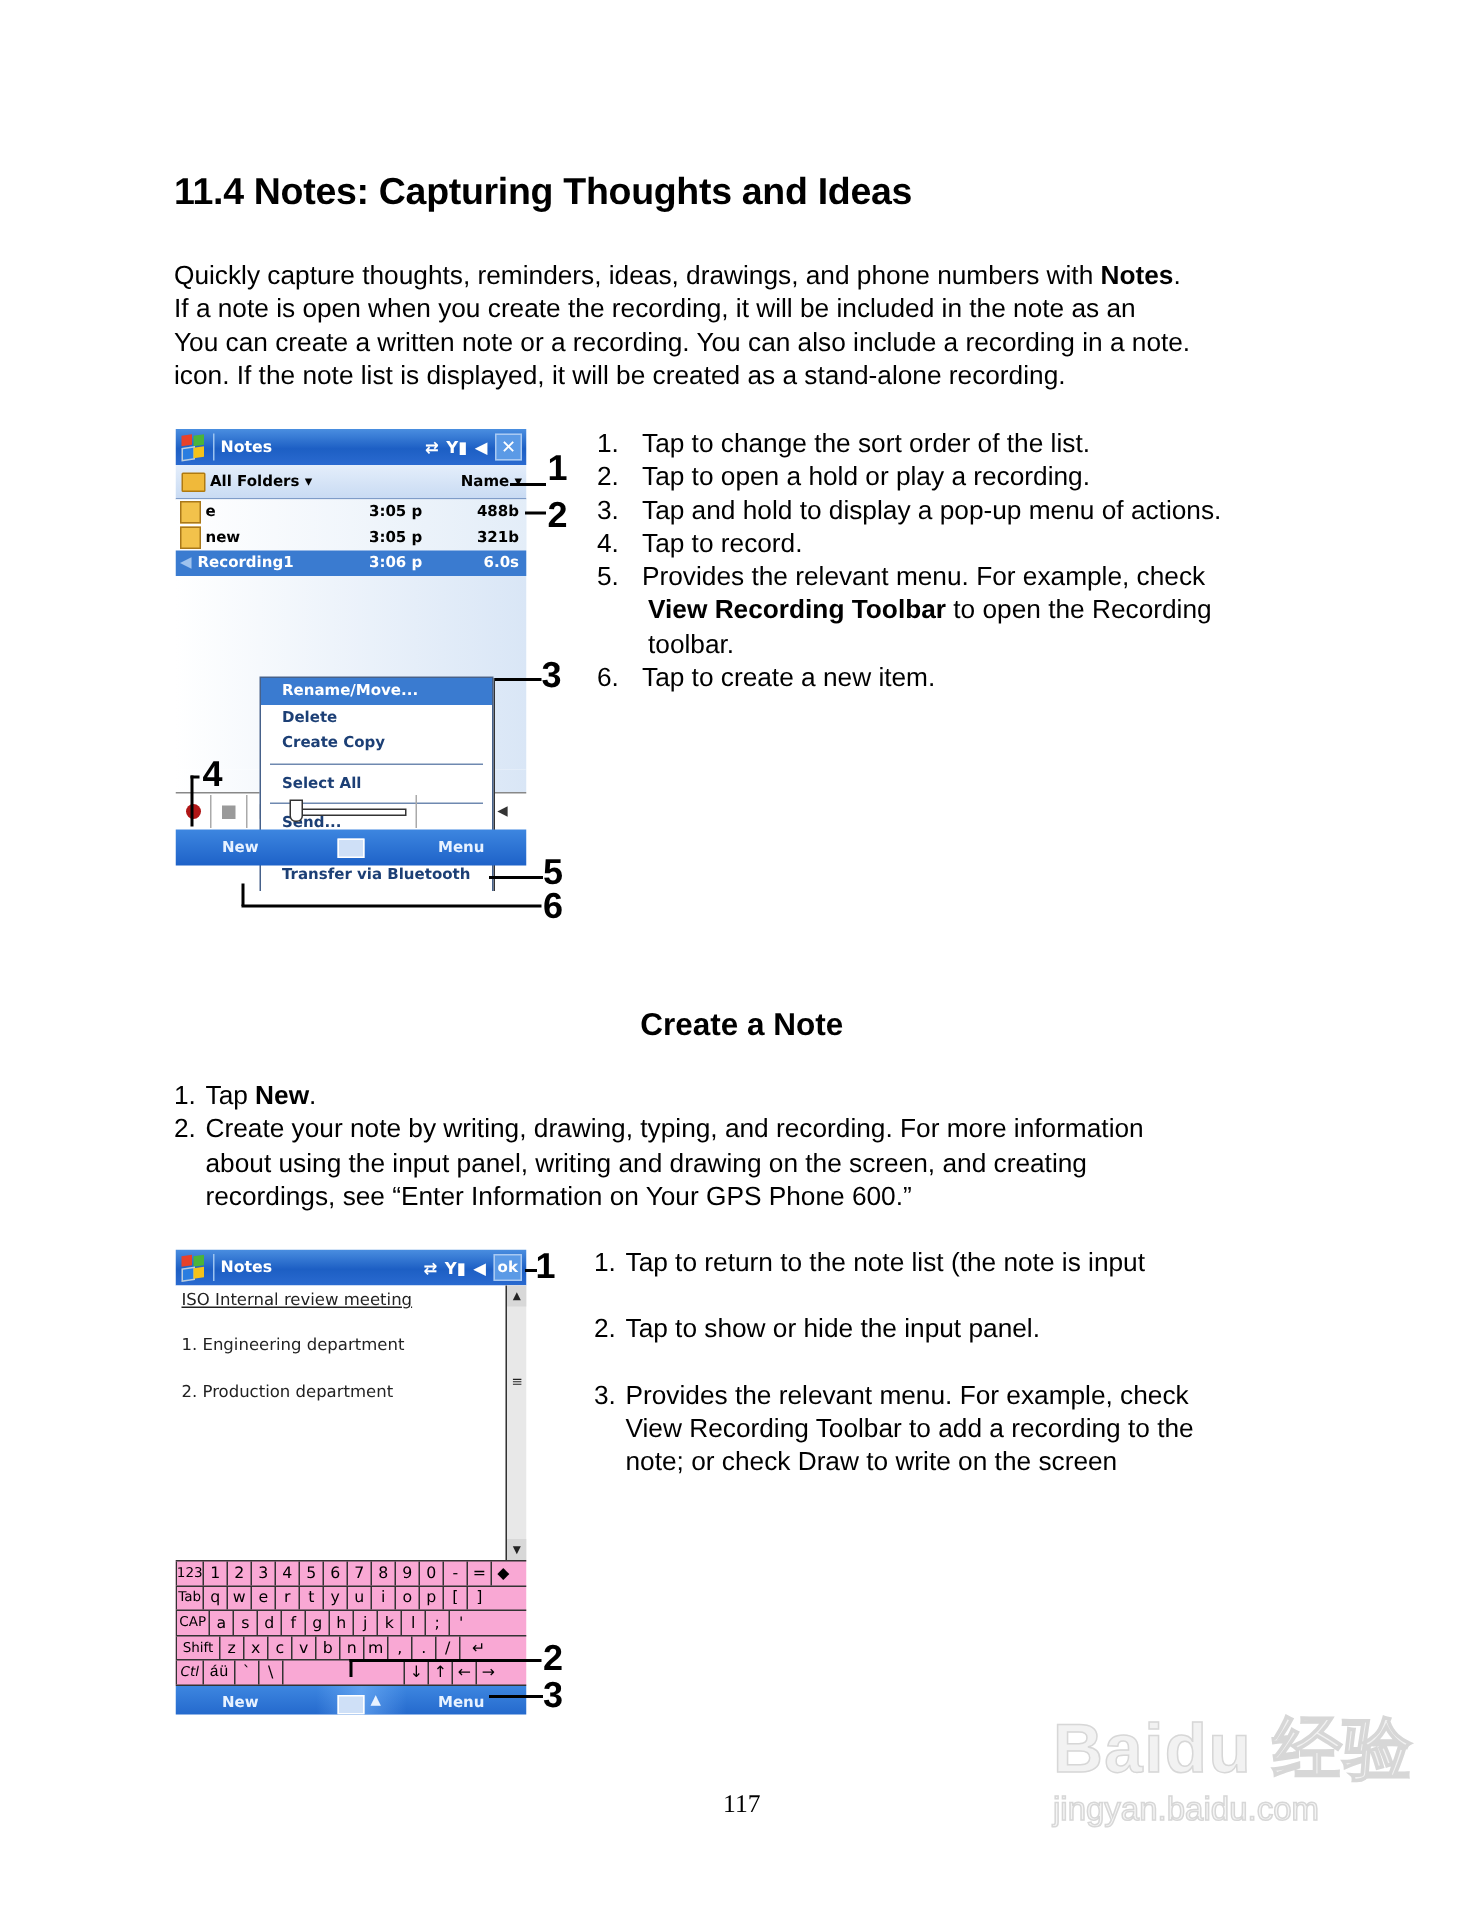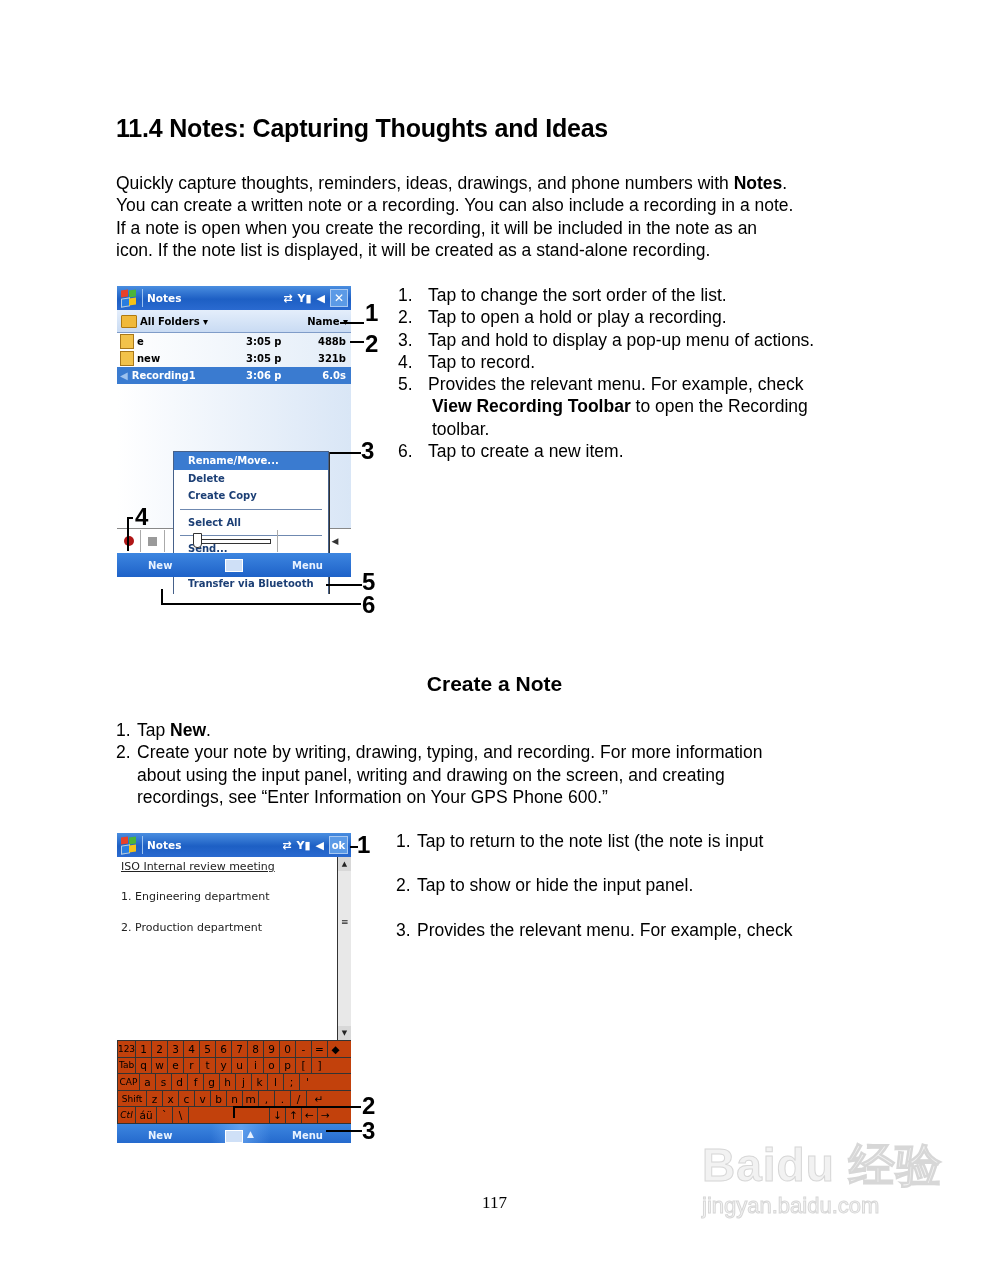--- a/index.html
+++ b/index.html
@@ -76,39 +76,39 @@
   .steps2 .gap { height:22px; }
 
   
   .editor { position:relative; height:183px; background:#fff; font-size:11px; color:#222; }
   .editor .line { position:absolute; left:4px; }
   .scroll { position:absolute; right:0; top:0; width:13px; height:183px; border-left:1px solid #333; background:#e8e8e8; }
   .scroll .up, .scroll .dn { position:absolute; left:0; width:13px; height:14px; background:#d8d8d8; font-size:7px; text-align:center; line-height:14px; }
   .scroll .up { top:0; } .scroll .dn { bottom:0; }
   .scroll .grip { position:absolute; top:60px; left:3px; font-size:9px; }
 
-  .kb { background:#c2410c; border-top:1px solid #333; font-size:10.5px; font-family:"DejaVu Sans", sans-serif; }
+  .kb { background:#f9a8d4; border-top:1px solid #333; font-size:10.5px; font-family:"DejaVu Sans", sans-serif; }
   .kbrow { display:flex; height:15.6px; border-bottom:1px solid #333; }
   .key { border-left:1px solid #333; display:flex; align-items:center; justify-content:center; font-weight:normal; }
   .key:first-child { border-left:1px solid #333; }
 
   .page-num { position:absolute; left:0; width:989px; text-align:center; top:1193px; font-family:"Liberation Serif", serif; font-size:17px; }
   .watermark { position:absolute; left:702px; top:1135px; color:#e4e4e4; font-family:"Liberation Sans", sans-serif; }
   .watermark .big { font-size:46px; font-weight:bold; letter-spacing:1px; -webkit-text-stroke:1px #d7d7d7; color:#f2f2f2; }
   .watermark .small { font-size:22px; margin-top:-4px; -webkit-text-stroke:1px #d7d7d7; color:#f5f5f5; }
 </style>
 </head>
 <body>
 
 <h1 class="title">11.4 Notes: Capturing Thoughts and Ideas</h1>
 
 <div class="intro">
   <p><span>Quickly capture thoughts, reminders, ideas, drawings, and phone numbers with </span><b>Notes</b><span>.</span></p>
+  <p>If a note is open when you create the recording, it will be included in the note as an</p>
   <p>You can create a written note or a recording. You can also include a recording in a note.</p>
-  <p>If a note is open when you create the recording, it will be included in the note as an</p>
   <p>icon. If the note list is displayed, it will be created as a stand-alone recording.</p>
 </div>
 
 <div class="pda" style="top:286px;height:308px;">
   <div class="titlebar">
     <div class="winlogo">
         <i class="r"></i>
         <i class="g"></i>
         <i class="b"></i>
         <i class="y"></i>
@@ -328,21 +328,21 @@
         <div class="key" style="width: 15px; font-size: 10.5px;">b</div>
         <div class="key" style="width: 15px; font-size: 10.5px;">n</div>
         <div class="key" style="width: 15px; font-size: 10.5px;">m</div>
         <div class="key" style="width: 15px; font-size: 10.5px;">,</div>
         <div class="key" style="width: 15px; font-size: 10.5px;">.</div>
         <div class="key" style="width: 15px; font-size: 10.5px;">/</div>
         <div class="key" style="width: 24px; font-size: 10.5px;">↵</div>
       </div>
       <div class="kbrow">
         <div class="key" style="width: 17px; font-size: 9px; font-style: italic;">Ctl</div>
-        <div class="key" style="width: 20px; font-size: 10.5px;">áü</div>
+        <div class="key" style="width: 20px; font-size: 10.5px; font-family: Liberation Mono, monospace;">áü</div>
         <div class="key" style="width: 15px; font-size: 10.5px;">`</div>
         <div class="key" style="width: 15px; font-size: 10.5px;">\</div>
         <div class="key" style="width: 80px; font-size: 10.5px;"> </div>
         <div class="key" style="width: 15px; font-size: 10.5px;">↓</div>
         <div class="key" style="width: 15px; font-size: 10.5px;">↑</div>
         <div class="key" style="width: 15px; font-size: 10.5px;">←</div>
         <div class="key" style="width: 15px; font-size: 10.5px;">→</div>
       </div>
     </div>
   <div class="menubar">
@@ -370,20 +370,22 @@
   <div class="gap"></div>
   <div class="row">
       <span class="n">2.</span>
       <span>Tap to show or hide the input panel.</span>
     </div>
   <div class="gap"></div>
   <div class="row">
       <span class="n">3.</span>
       <span>Provides the relevant menu. For  example, check</span>
     </div>
+  <div style="padding-left:21px;">View Recording Toolbar to add a recording to the</div>
+  <div style="padding-left:21px;">note; or check Draw to write on the screen</div>
 </div>
 
 <div class="page-num">117</div>
 
 <div class="watermark">
   <div class="big">Baidu 经验</div>
   <div class="small">jingyan.baidu.com</div>
 </div>
 
 </body></html>

